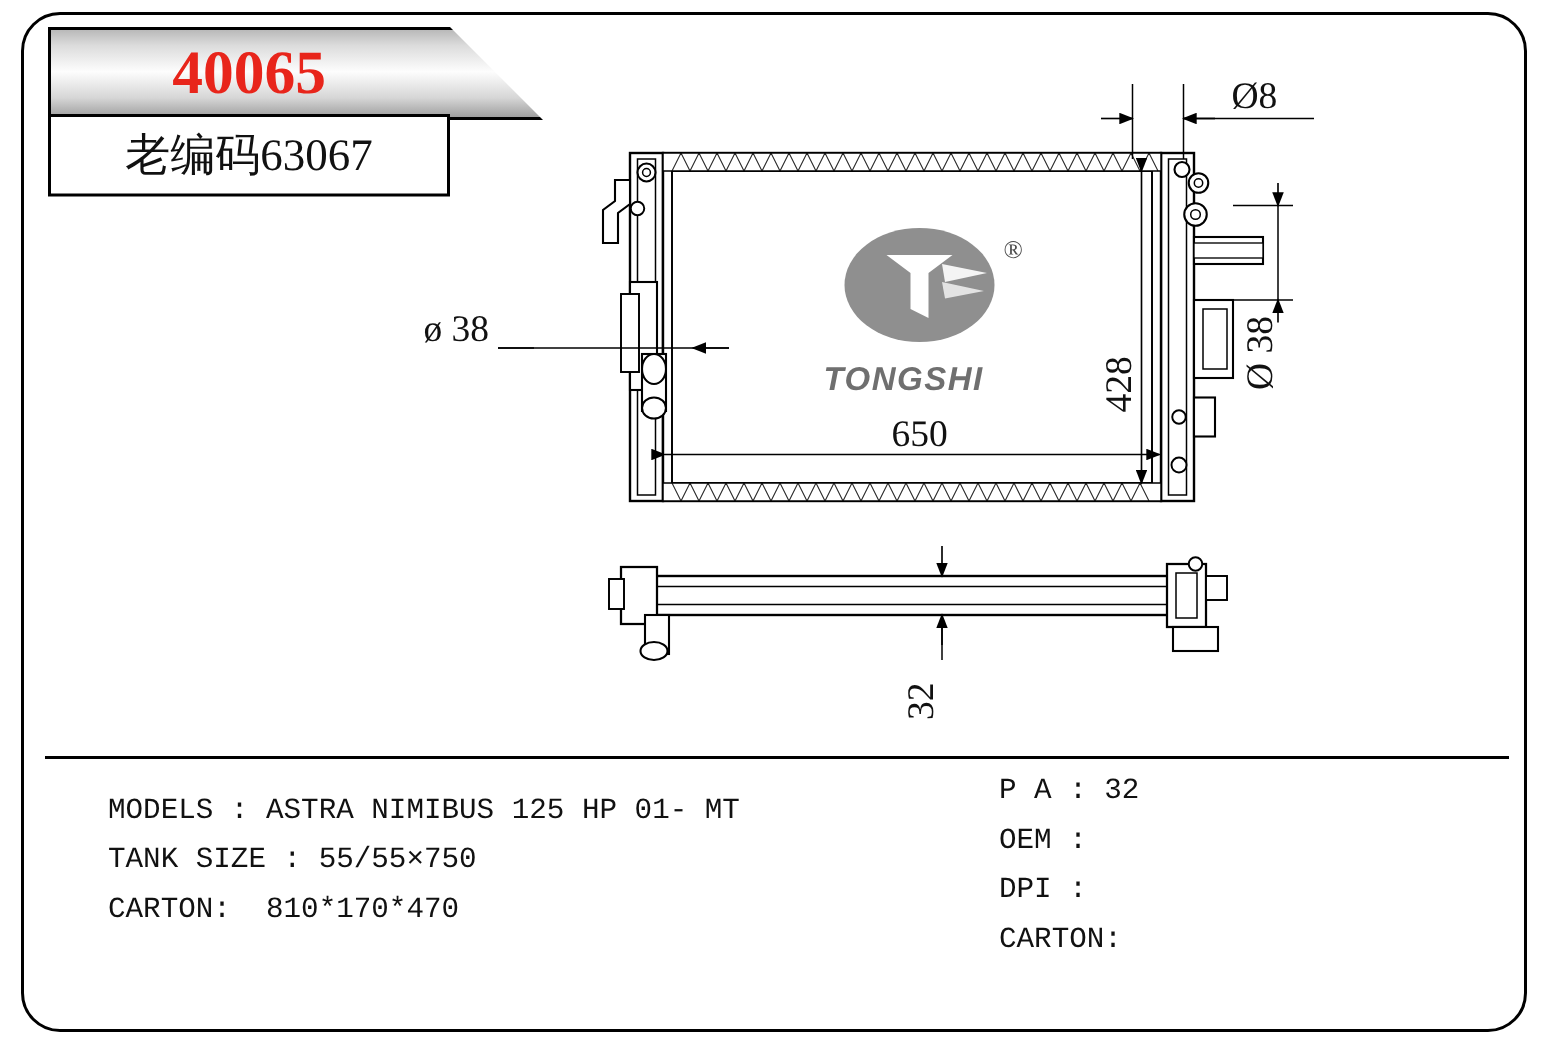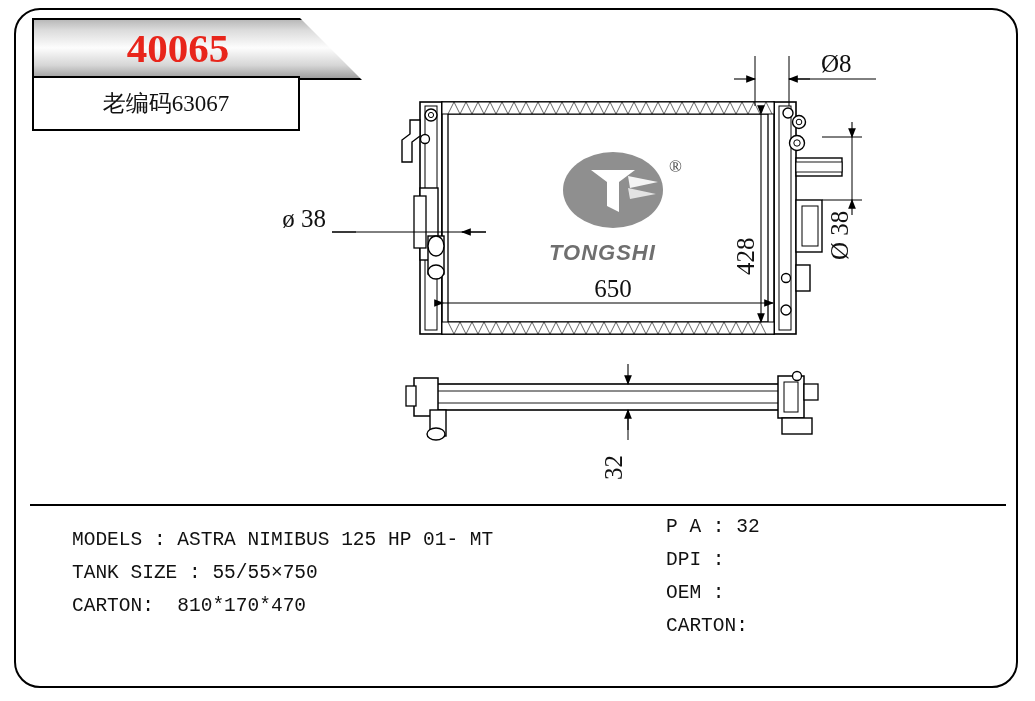--- a/index.html
+++ b/index.html
@@ -9,25 +9,25 @@
          border:2px solid #000;border-radius:26px;box-sizing:border-box;background:#fff;}
 
   
   .tag-wrap{position:absolute;left:16px;top:8px;width:330px;height:130px;}
   .tag-top{position:absolute;left:0;top:0;width:330px;height:62px;
            background:linear-gradient(180deg,#b9b9b9 0%,#dcdcdc 18%,#fdfdfd 48%,#d6d6d6 78%,#9f9f9f 100%);
            border:2px solid #000;box-sizing:border-box;
            clip-path:polygon(0 0,268px 0,330px 62px,0 62px);}
   .tag-code{position:absolute;left:0;top:0;width:268px;height:60px;line-height:60px;
             text-align:center;color:#e8251b;font-size:41px;font-weight:bold;
-            font-family:"Liberation Serif",serif;margin-left:12px;}
+            font-family:"Liberation Serif",serif;}
   .tag-bottom{position:absolute;left:0;top:58px;width:268px;height:55px;
               border:2px solid #000;box-sizing:border-box;background:#fff;}
   .tag-old{position:absolute;left:0;top:58px;width:268px;height:55px;line-height:55px;
-           text-align:center;font-size:23px;color:#111;font-family:"Liberation Serif",serif;}
+           text-align:center;font-size:30px;color:#111;font-family:"Liberation Serif",serif;}
 
   
   .draw{position:absolute;left:0;top:0;width:1004px;height:496px;}
   .divider{position:absolute;left:14px;top:494px;width:976px;height:0;border-top:2px solid #000;}
 
   
   .specs{position:absolute;left:0;top:500px;width:1004px;height:176px;
          font-family:"Liberation Mono",monospace;}
   .spec-left{position:absolute;left:56px;top:14px;}
   .spec-right{position:absolute;left:650px;top:1px;}
@@ -181,19 +181,19 @@
   <div class="divider"></div>
 
   <div class="specs">
     <div class="spec-left">
       <div class="spec-row">MODELS : ASTRA NIMIBUS 125 HP 01- MT</div>
       <div class="spec-row">TANK SIZE : 55/55×750</div>
       <div class="spec-row">CARTON:  810*170*470</div>
     </div>
     <div class="spec-right">
       <div class="spec-row">P A : 32</div>
+      <div class="spec-row">OEM :</div>
       <div class="spec-row">DPI :</div>
-      <div class="spec-row">OEM :</div>
       <div class="spec-row">CARTON:</div>
     </div>
   </div>
 
 </div>
 
 </body></html>

